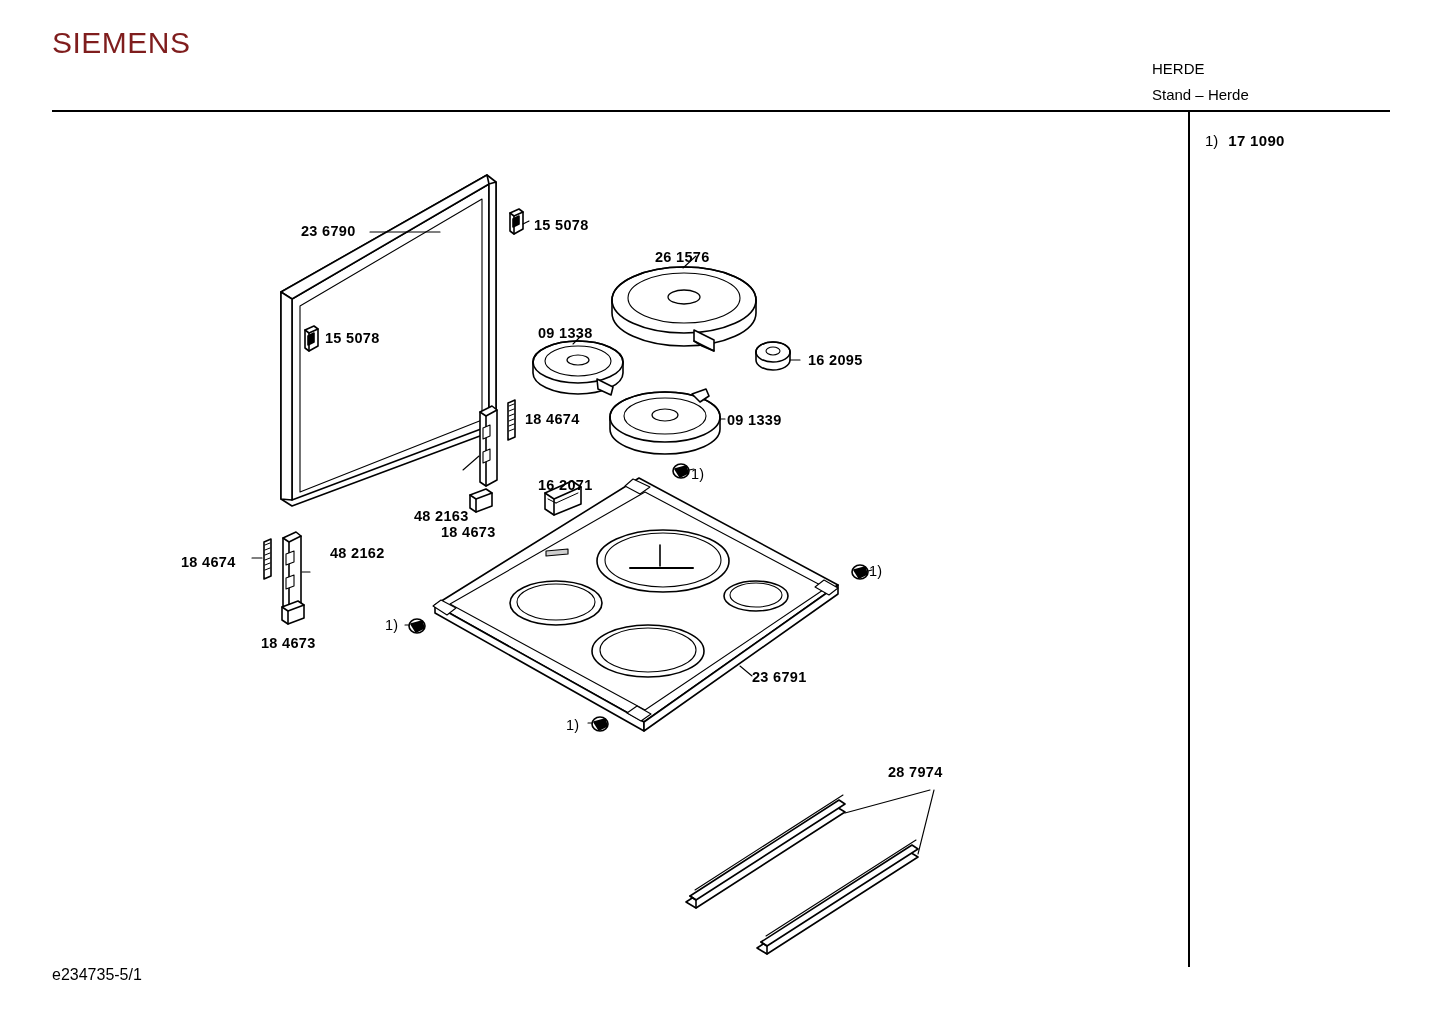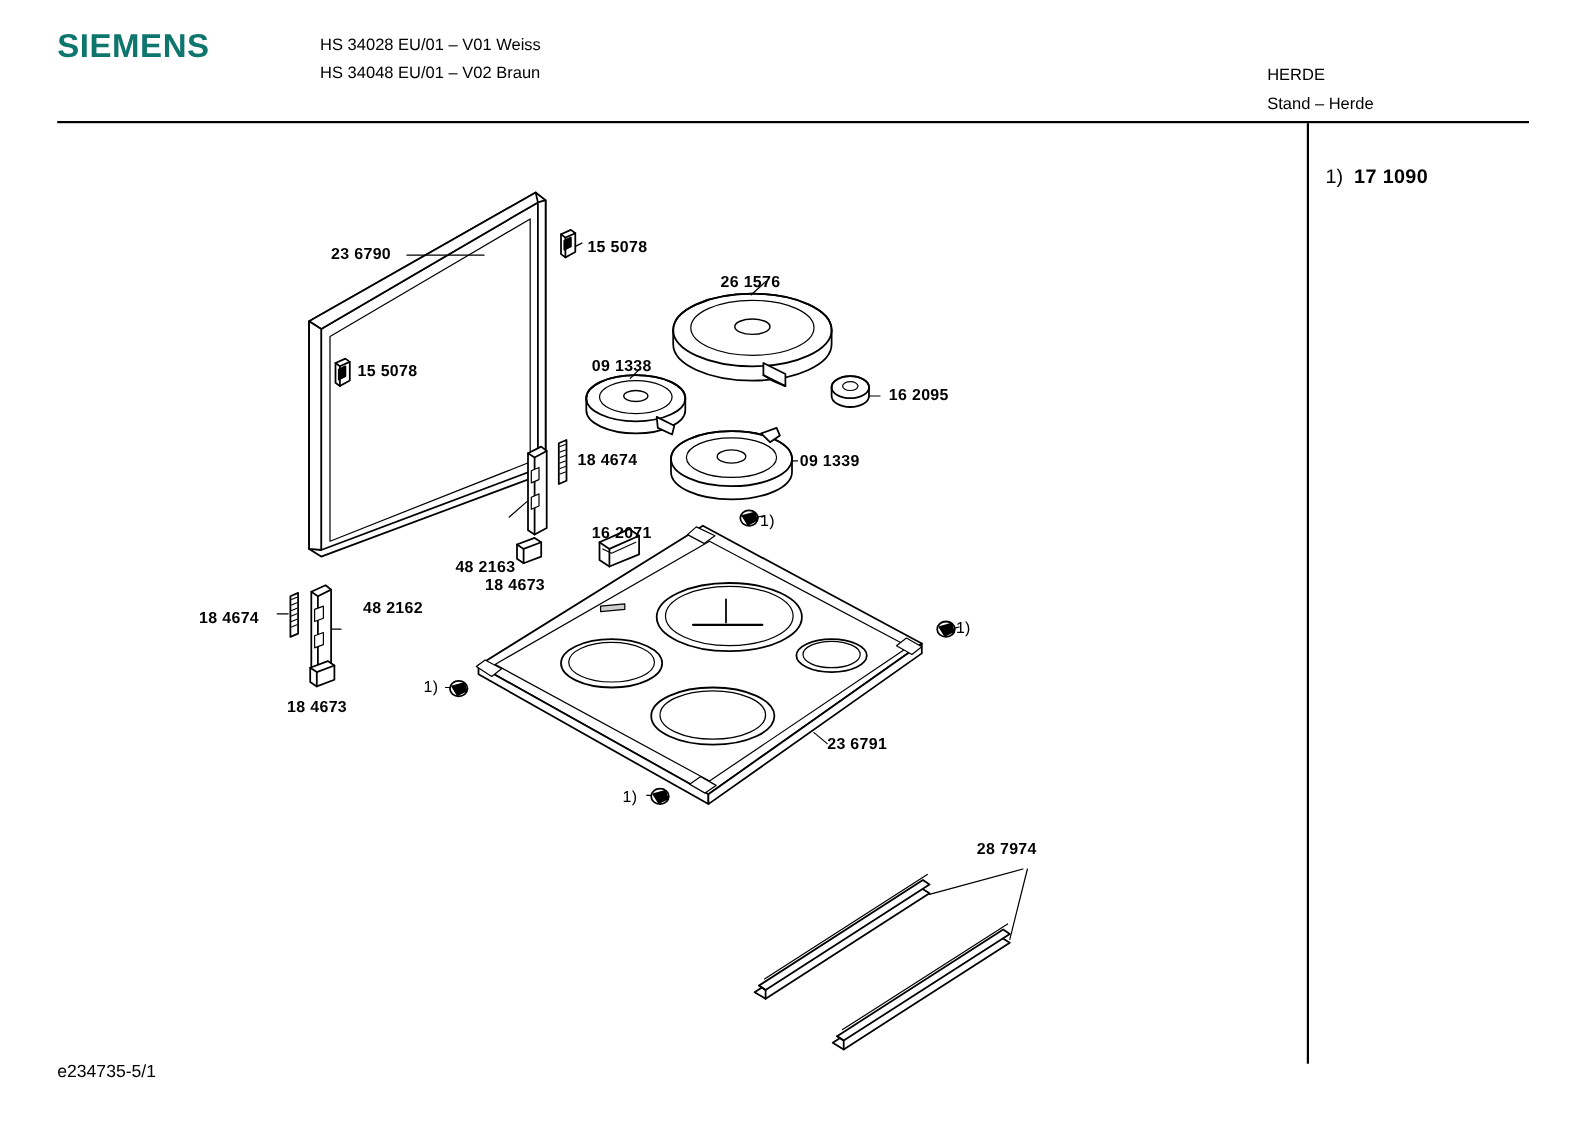--- a/index.html
+++ b/index.html
@@ -21,24 +21,24 @@
     width: 1442px;
     height: 1019px;
   }
 
   
   .brand {
     position: absolute;
     left: 52px;
     top: 26px;
     font-family: "Liberation Sans", sans-serif;
-    font-weight: bold;
+    font-weight: normal;
     font-size: 30px;
     letter-spacing: 0.5px;
-    color: #0f766e;
+    color: #7f1d1d;
     white-space: nowrap;
   }
   .title-block {
     position: absolute;
     left: 291px;
     top: 28px;
     font-size: 15px;
     line-height: 26px;
   }
   .title-line { white-space: nowrap; }
@@ -68,22 +68,22 @@
     left: 1188px;
     top: 112px;
     width: 2px;
     height: 855px;
     background: #000;
   }
 
   .footnote-right {
     position: absolute;
     left: 1205px;
-    top: 150px;
-    font-size: 18px;
+    top: 132px;
+    font-size: 15px;
     white-space: nowrap;
   }
   .footnote-right .fn-num { margin-right: 10px; }
   .footnote-right .fn-val { font-weight: bold; letter-spacing: 0.3px; }
 
   .doc-id {
     position: absolute;
     left: 52px;
     top: 966px;
     font-size: 16px;
@@ -108,24 +108,20 @@
     pointer-events: none;
   }
 </style>
 </head>
 <body>
 
 <div class="page">
 
   <div class="brand">SIEMENS</div>
 
-  <div class="title-block">
-    <div class="title-line">HS 34028 EU/01 – V01 Weiss</div>
-    <div class="title-line">HS 34048 EU/01 – V02 Braun</div>
-  </div>
 
   <div class="right-block">
     <div class="right-line">HERDE</div>
     <div class="right-line">Stand – Herde</div>
   </div>
 
   <div class="header-rule"></div>
   <div class="vert-divider"></div>
 
   <div class="footnote-right">

